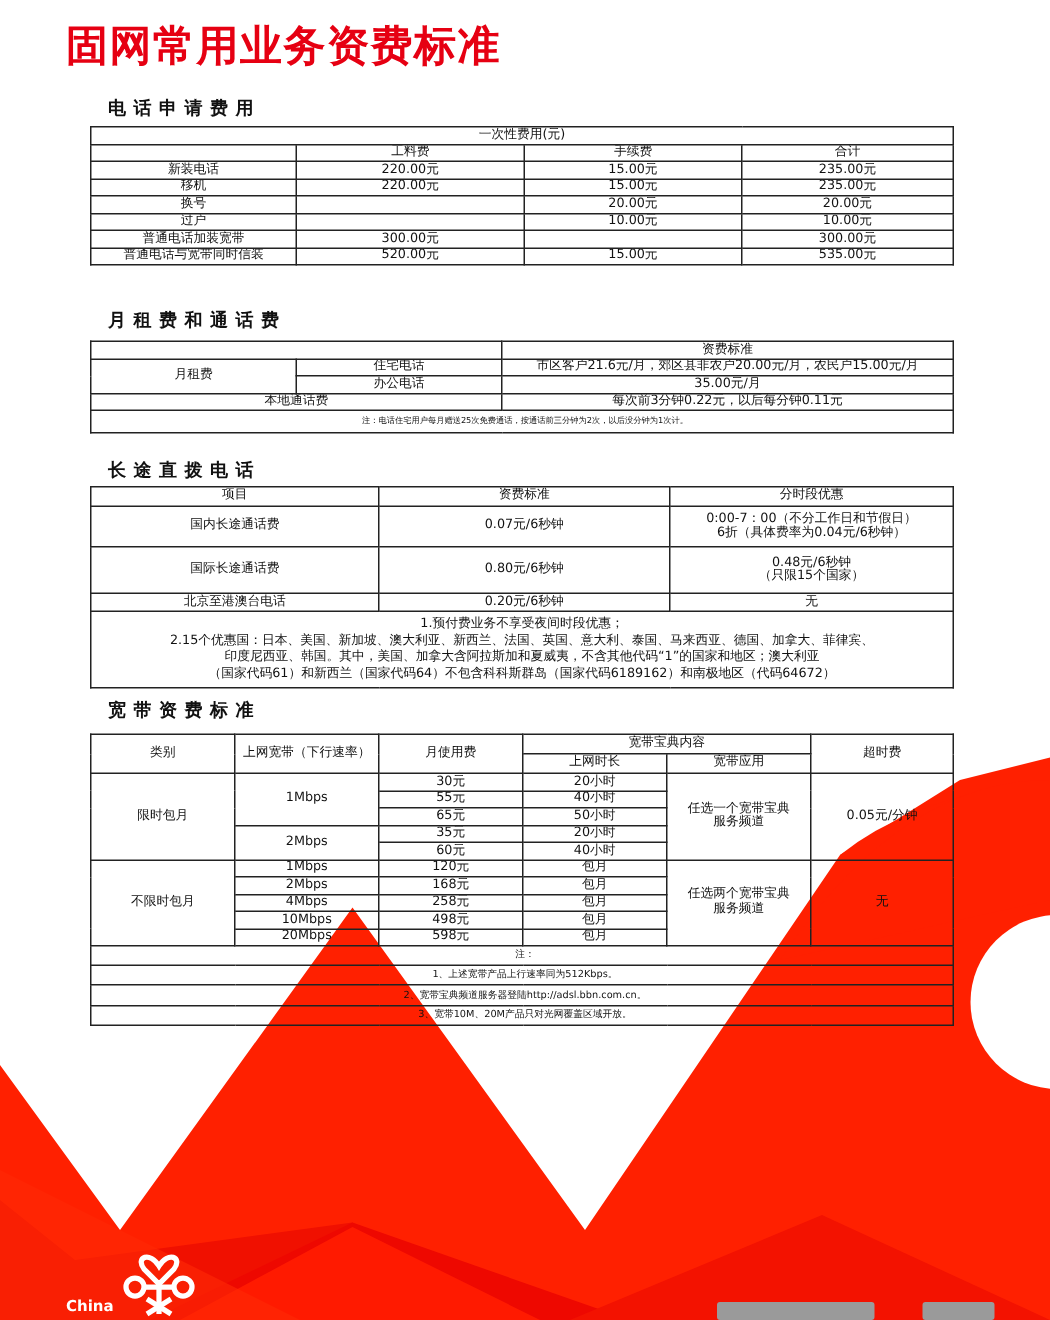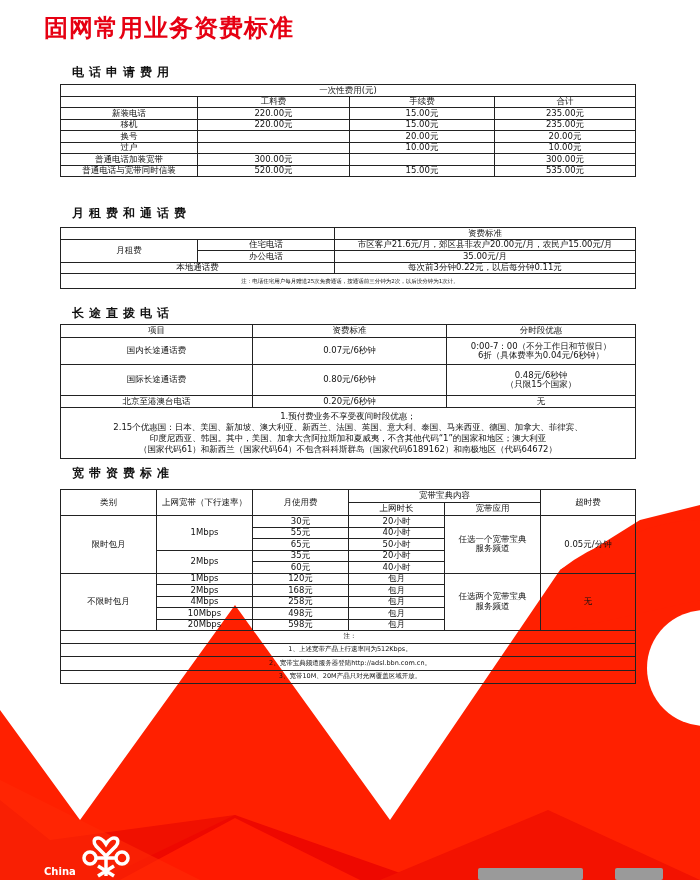--- a/index.html
+++ b/index.html
@@ -6,21 +6,21 @@
   body {
     width: 700px; height: 880px; position: relative; overflow: hidden;
     background: #ffffff;
     font-family: "DejaVu Sans", sans-serif;
     color: #111;
   }
   .bg { position: absolute; left: 0; top: 0; width: 700px; height: 880px; z-index: 0; }
   .content { position: absolute; left: 0; top: 0; width: 700px; height: 880px; z-index: 1; }
   .page-title {
     position: absolute; left: 44px; top: 12px;
-    font-size: 24px; font-weight: bold; color: #e60012; letter-spacing: 1px;
+    font-size: 28px; font-weight: bold; color: #e60012; letter-spacing: 1px;
     font-family: "DejaVu Sans", sans-serif;
   }
   .section-title {
     position: absolute; left: 60px; font-size: 12px; font-weight: bold;
     letter-spacing: 5px; color: #111; margin-left: 12px;
   }
   table.t {
     position: absolute; left: 60px; width: 575px;
     border-collapse: collapse; table-layout: fixed;
     font-size: 8.5px; line-height: 1.1;

